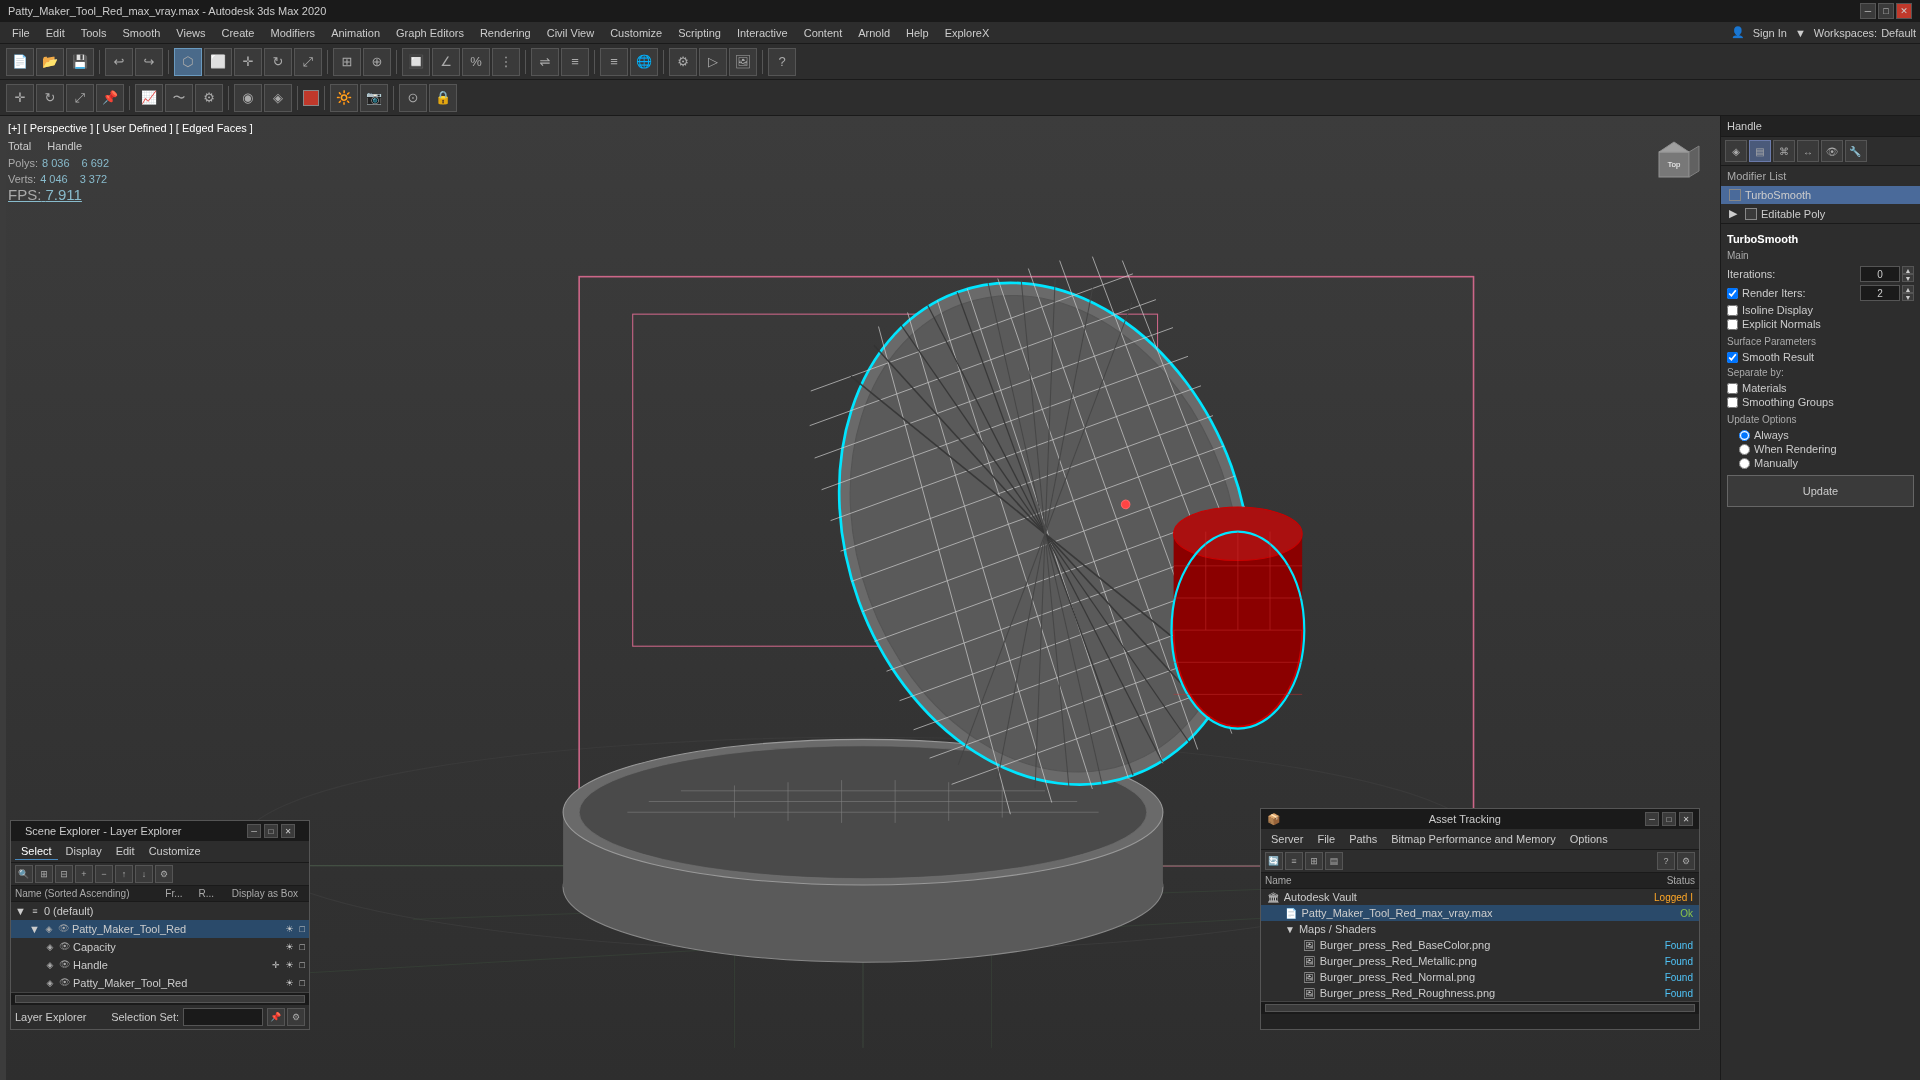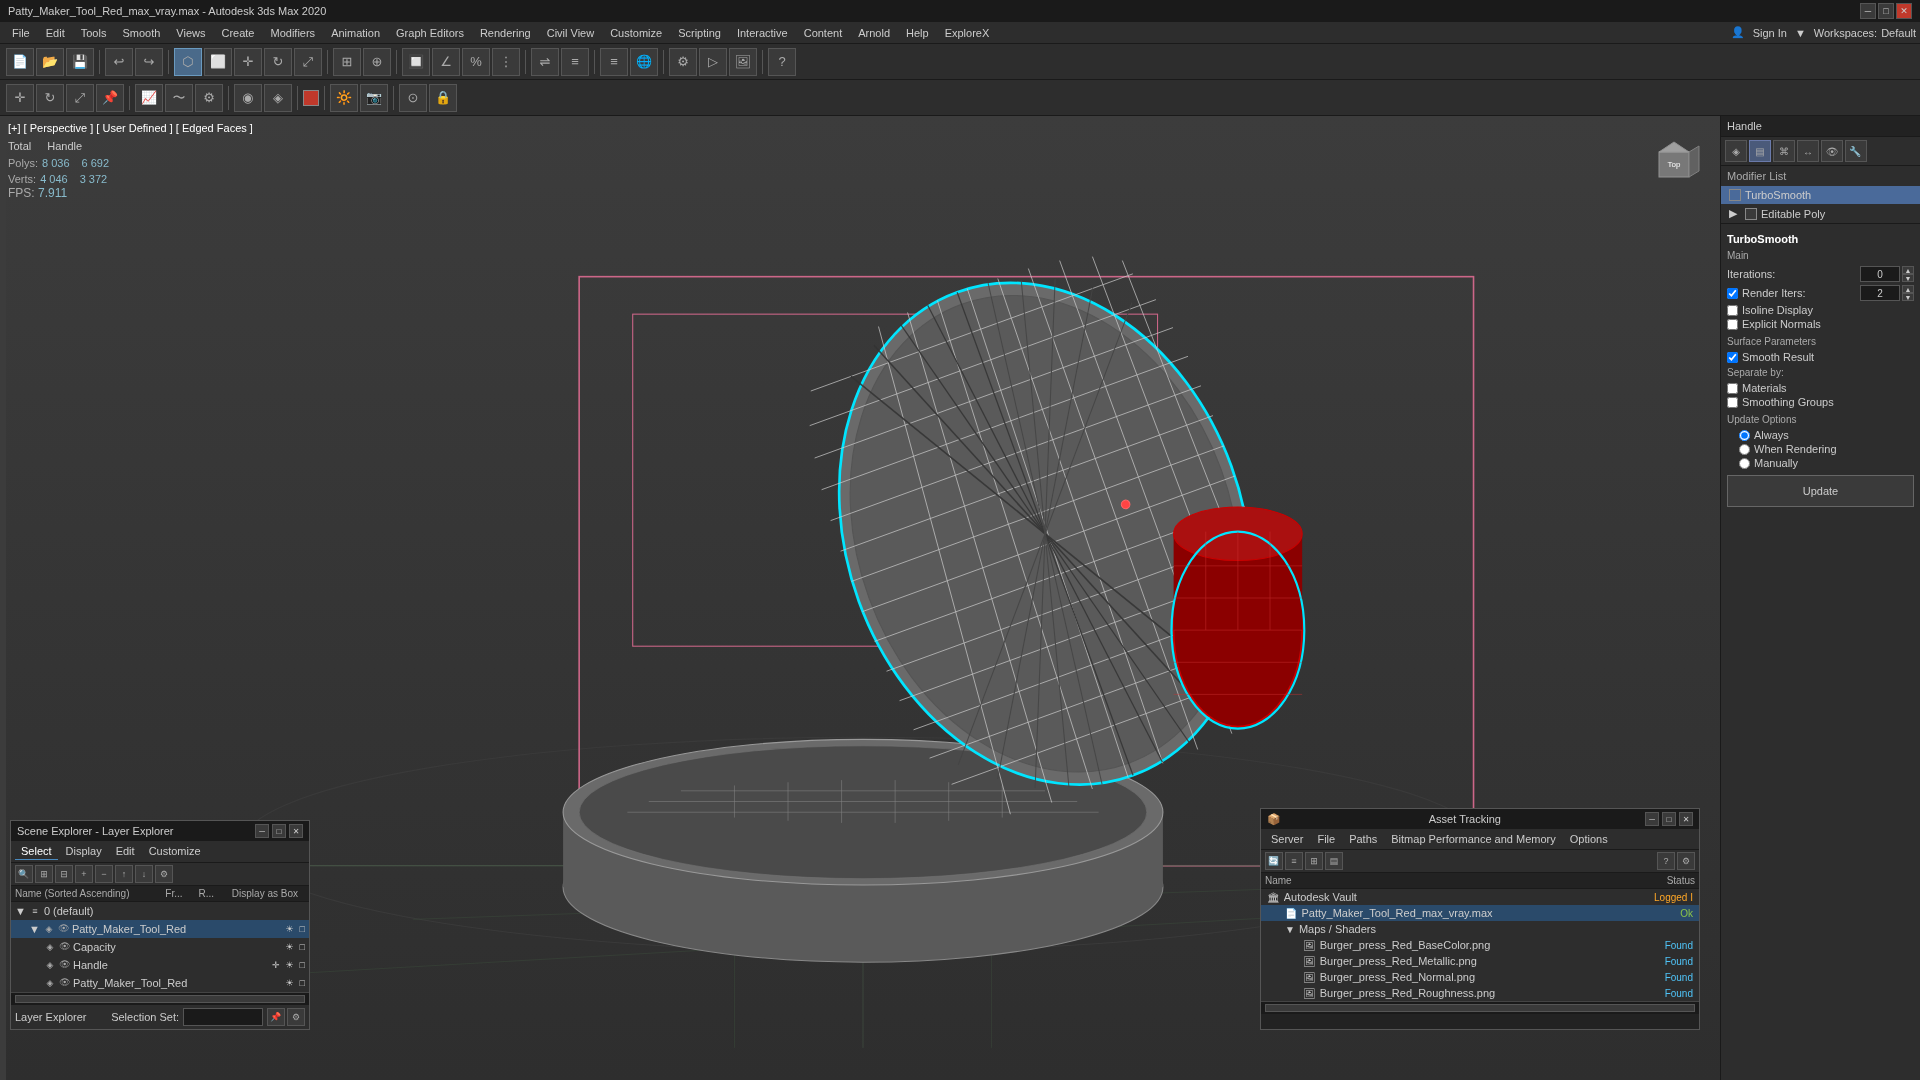--- a/index.html
+++ b/index.html
@@ -23,21 +23,21 @@
     .tool-btn.active { background: #4a6a8a; border-color: #6a9abf; }
     .tool-separator { width: 1px; height: 24px; background: #555; margin: 0 3px; }
 
     
     #main-layout { display: flex; height: calc(1080px - 22px - 22px - 36px - 36px); }
 
     
     #viewport { flex: 1; background: #3c3c3c; position: relative; overflow: hidden; padding-left: 6px; }
     #viewport-label { position: absolute; top: 6px; left: 8px; color: #fff; font-size: 11px; z-index: 10; }
     #stats-panel { position: absolute; top: 8px; left: 8px; color: #8bc; font-size: 11px; line-height: 1.5; z-index: 10; padding-top: 14px; }
-    #fps-panel { position: absolute; top: 70px; left: 8px; color: #8bc; font-size: 12px; z-index: 10; }
+    #fps-panel { position: absolute; top: 70px; left: 8px; color: #8bc; font-size: 15px; z-index: 10; text-decoration: underline; }
 
     
     #viewport-canvas { width: 100%; height: 100%; }
 
     
     #nav-cube { position: absolute; top: 16px; right: 16px; width: 60px; height: 60px; z-index: 20; }
 
     
     #right-panel { width: 200px; background: #2d2d2d; border-left: 1px solid #1a1a1a; display: flex; flex-direction: column; }
     #modifier-header { padding: 4px 6px; background: #222; border-bottom: 1px solid #1a1a1a; display: flex; align-items: center; gap: 4px; font-size: 11px; color: #ccc; }
@@ -58,21 +58,21 @@
     .spinner-input { width: 40px; height: 16px; background: #1a1a1a; border: 1px solid #555; color: #ccc; font-size: 10px; text-align: center; }
     .spinner-btn { width: 12px; height: 8px; background: #3a3a3a; border: 1px solid #555; display: flex; align-items: center; justify-content: center; font-size: 7px; cursor: pointer; }
     .checkbox-row { display: flex; align-items: center; gap: 4px; margin: 2px 0; }
     .checkbox-row input { width: 11px; height: 11px; }
     .radio-row { display: flex; align-items: center; gap: 4px; margin: 2px 0; padding-left: 12px; }
     .radio-row input { width: 11px; height: 11px; }
     .update-btn { width: 100%; height: 32px; background: #3a3a3a; border: 1px solid #666; color: #ccc; font-size: 11px; cursor: pointer; margin-top: 4px; }
 
     
     #scene-explorer { position: absolute; left: 10px; bottom: 50px; width: 300px; background: #2d2d2d; border: 1px solid #555; z-index: 100; }
-    #se-title-bar { background: #1a1a1a; padding: 3px 6px; display: flex; align-items: center; justify-content: space-between; color: #ccc; font-size: 11px; text-align: right; }
+    #se-title-bar { background: #1a1a1a; padding: 3px 14px; display: flex; align-items: center; justify-content: space-between; color: #ccc; font-size: 11px; text-align: right; }
     #se-title-bar .se-controls { display: flex; gap: 3px; }
     #se-title-bar .se-btn { width: 14px; height: 14px; background: #3a3a3a; border: 1px solid #555; display: flex; align-items: center; justify-content: center; font-size: 8px; cursor: pointer; }
     #se-menu-bar { display: flex; padding: 2px 4px; border-bottom: 1px solid #1a1a1a; gap: 2px; }
     .se-menu-item { padding: 2px 6px; font-size: 11px; color: #ccc; cursor: pointer; }
     .se-menu-item.active { color: #fff; border-bottom: 1px solid #4a8abf; }
     #se-toolbar { display: flex; padding: 2px 4px; gap: 2px; border-bottom: 1px solid #1a1a1a; align-items: center; }
     .se-tool-btn { width: 18px; height: 18px; background: #3a3a3a; border: 1px solid #555; display: flex; align-items: center; justify-content: center; font-size: 9px; color: #aaa; cursor: pointer; }
     #se-columns { display: flex; align-items: center; padding: 2px 4px; background: #222; border-bottom: 1px solid #1a1a1a; font-size: 10px; color: #aaa; gap: 4px; }
     .se-col { flex: 1; overflow: hidden; text-overflow: ellipsis; white-space: nowrap; }
     #se-content { max-height: 120px; overflow-y: auto; }

